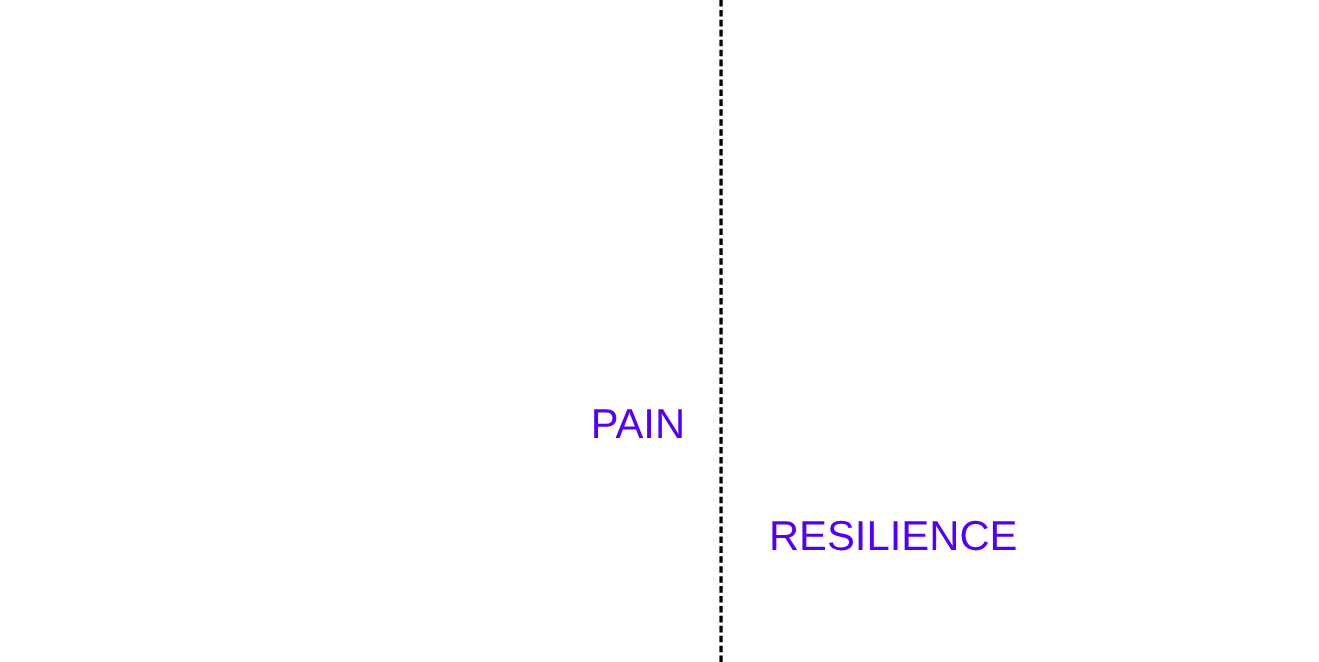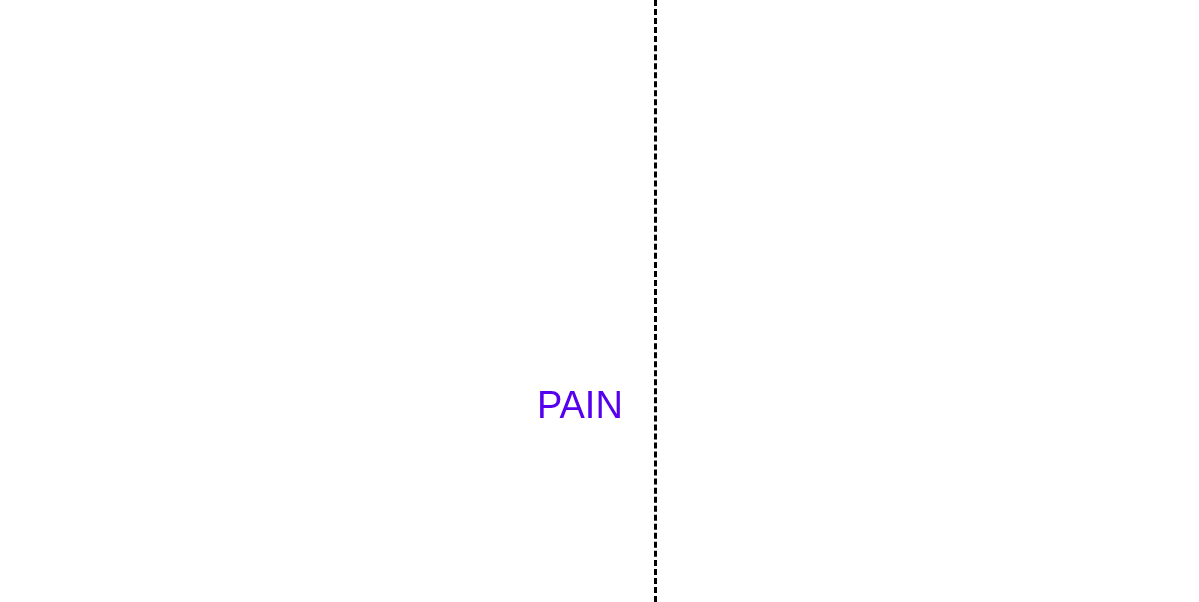--- a/index.html
+++ b/index.html
@@ -39,31 +39,32 @@
     font-family: "Liberation Sans", sans-serif;
     font-size: 38px;
     font-weight: 400;
     line-height: 1;
     letter-spacing: 0px;
     white-space: nowrap;
   }
 
   .label-pain {
     left: 537px;
-    top: 386px;
+    top: 367px;
   }
 
   .label-resilience {
     left: 699px;
     top: 469px;
   }
 </style>
 </head>
 <body>
 
 <div class="canvas">
 
   <div class="divider"></div>
 
   <div class="label label-pain">PAIN</div>
 
+  <div class="label label-resilience">RESILIENCE</div>
 
 </div>
 
 </body></html>

